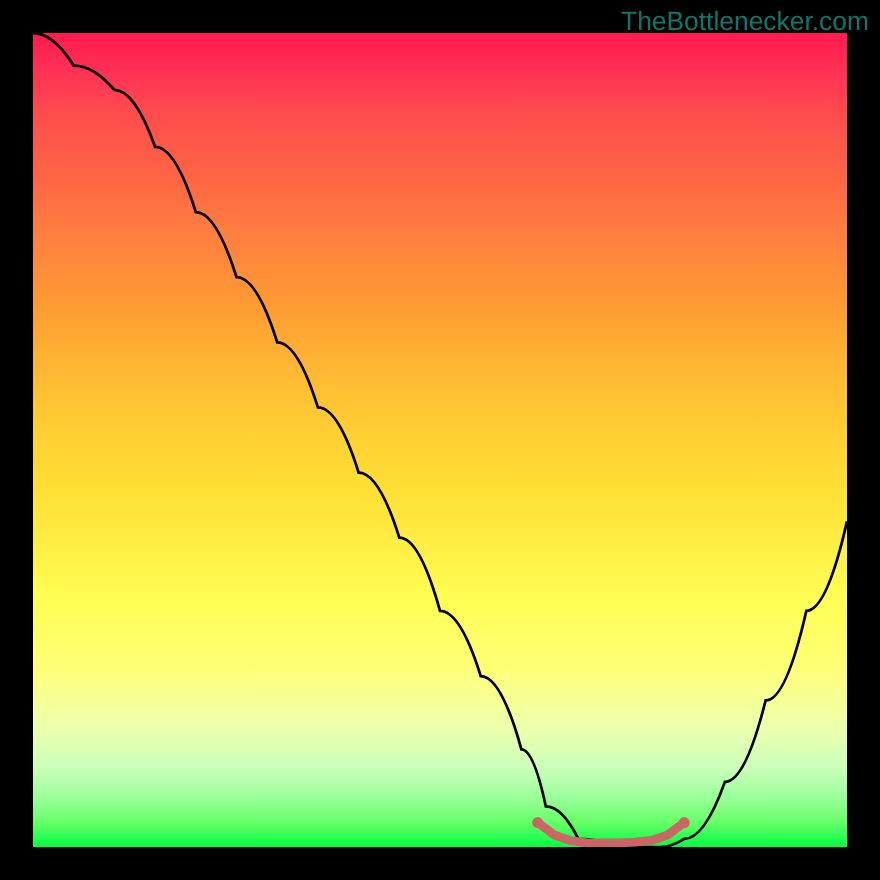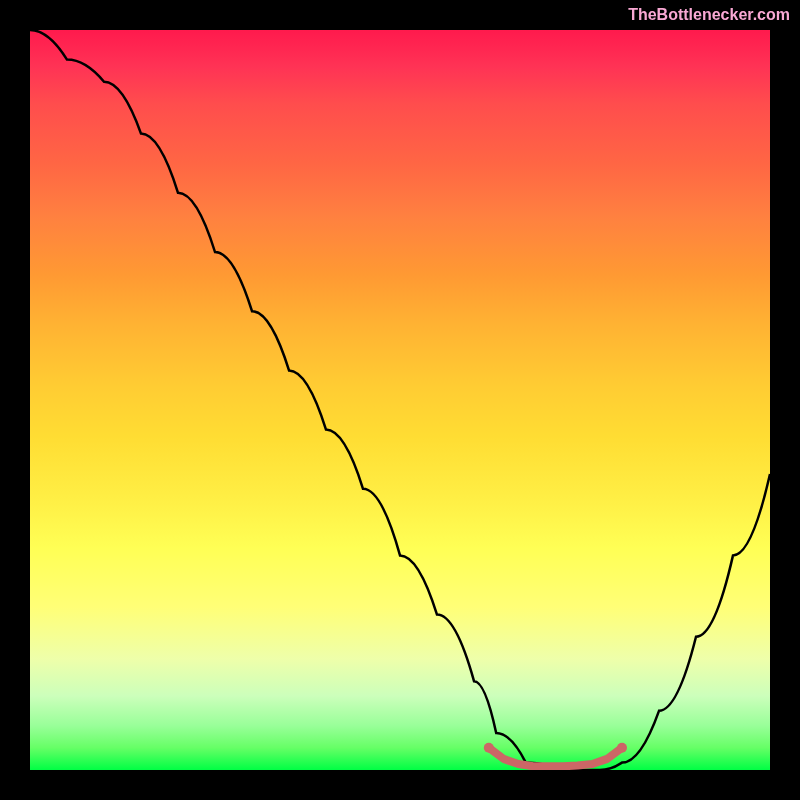--- a/index.html
+++ b/index.html
@@ -11,23 +11,23 @@
       width: 800px;
       height: 800px;
       background: #000;
       position: relative;
       font-family: Arial, sans-serif;
     }
     .watermark {
       position: absolute;
       top: 6px;
       right: 10px;
-      color: #f9a8d4;
-      font-size: 16px;
-      font-weight: bold;
+      color: #0f766e;
+      font-size: 24px;
+      font-weight: normal;
       z-index: 10;
     }
     .chart-area {
       position: absolute;
       left: 30px;
       top: 30px;
       width: 740px;
       height: 740px;
     }
     .gradient-bg {

